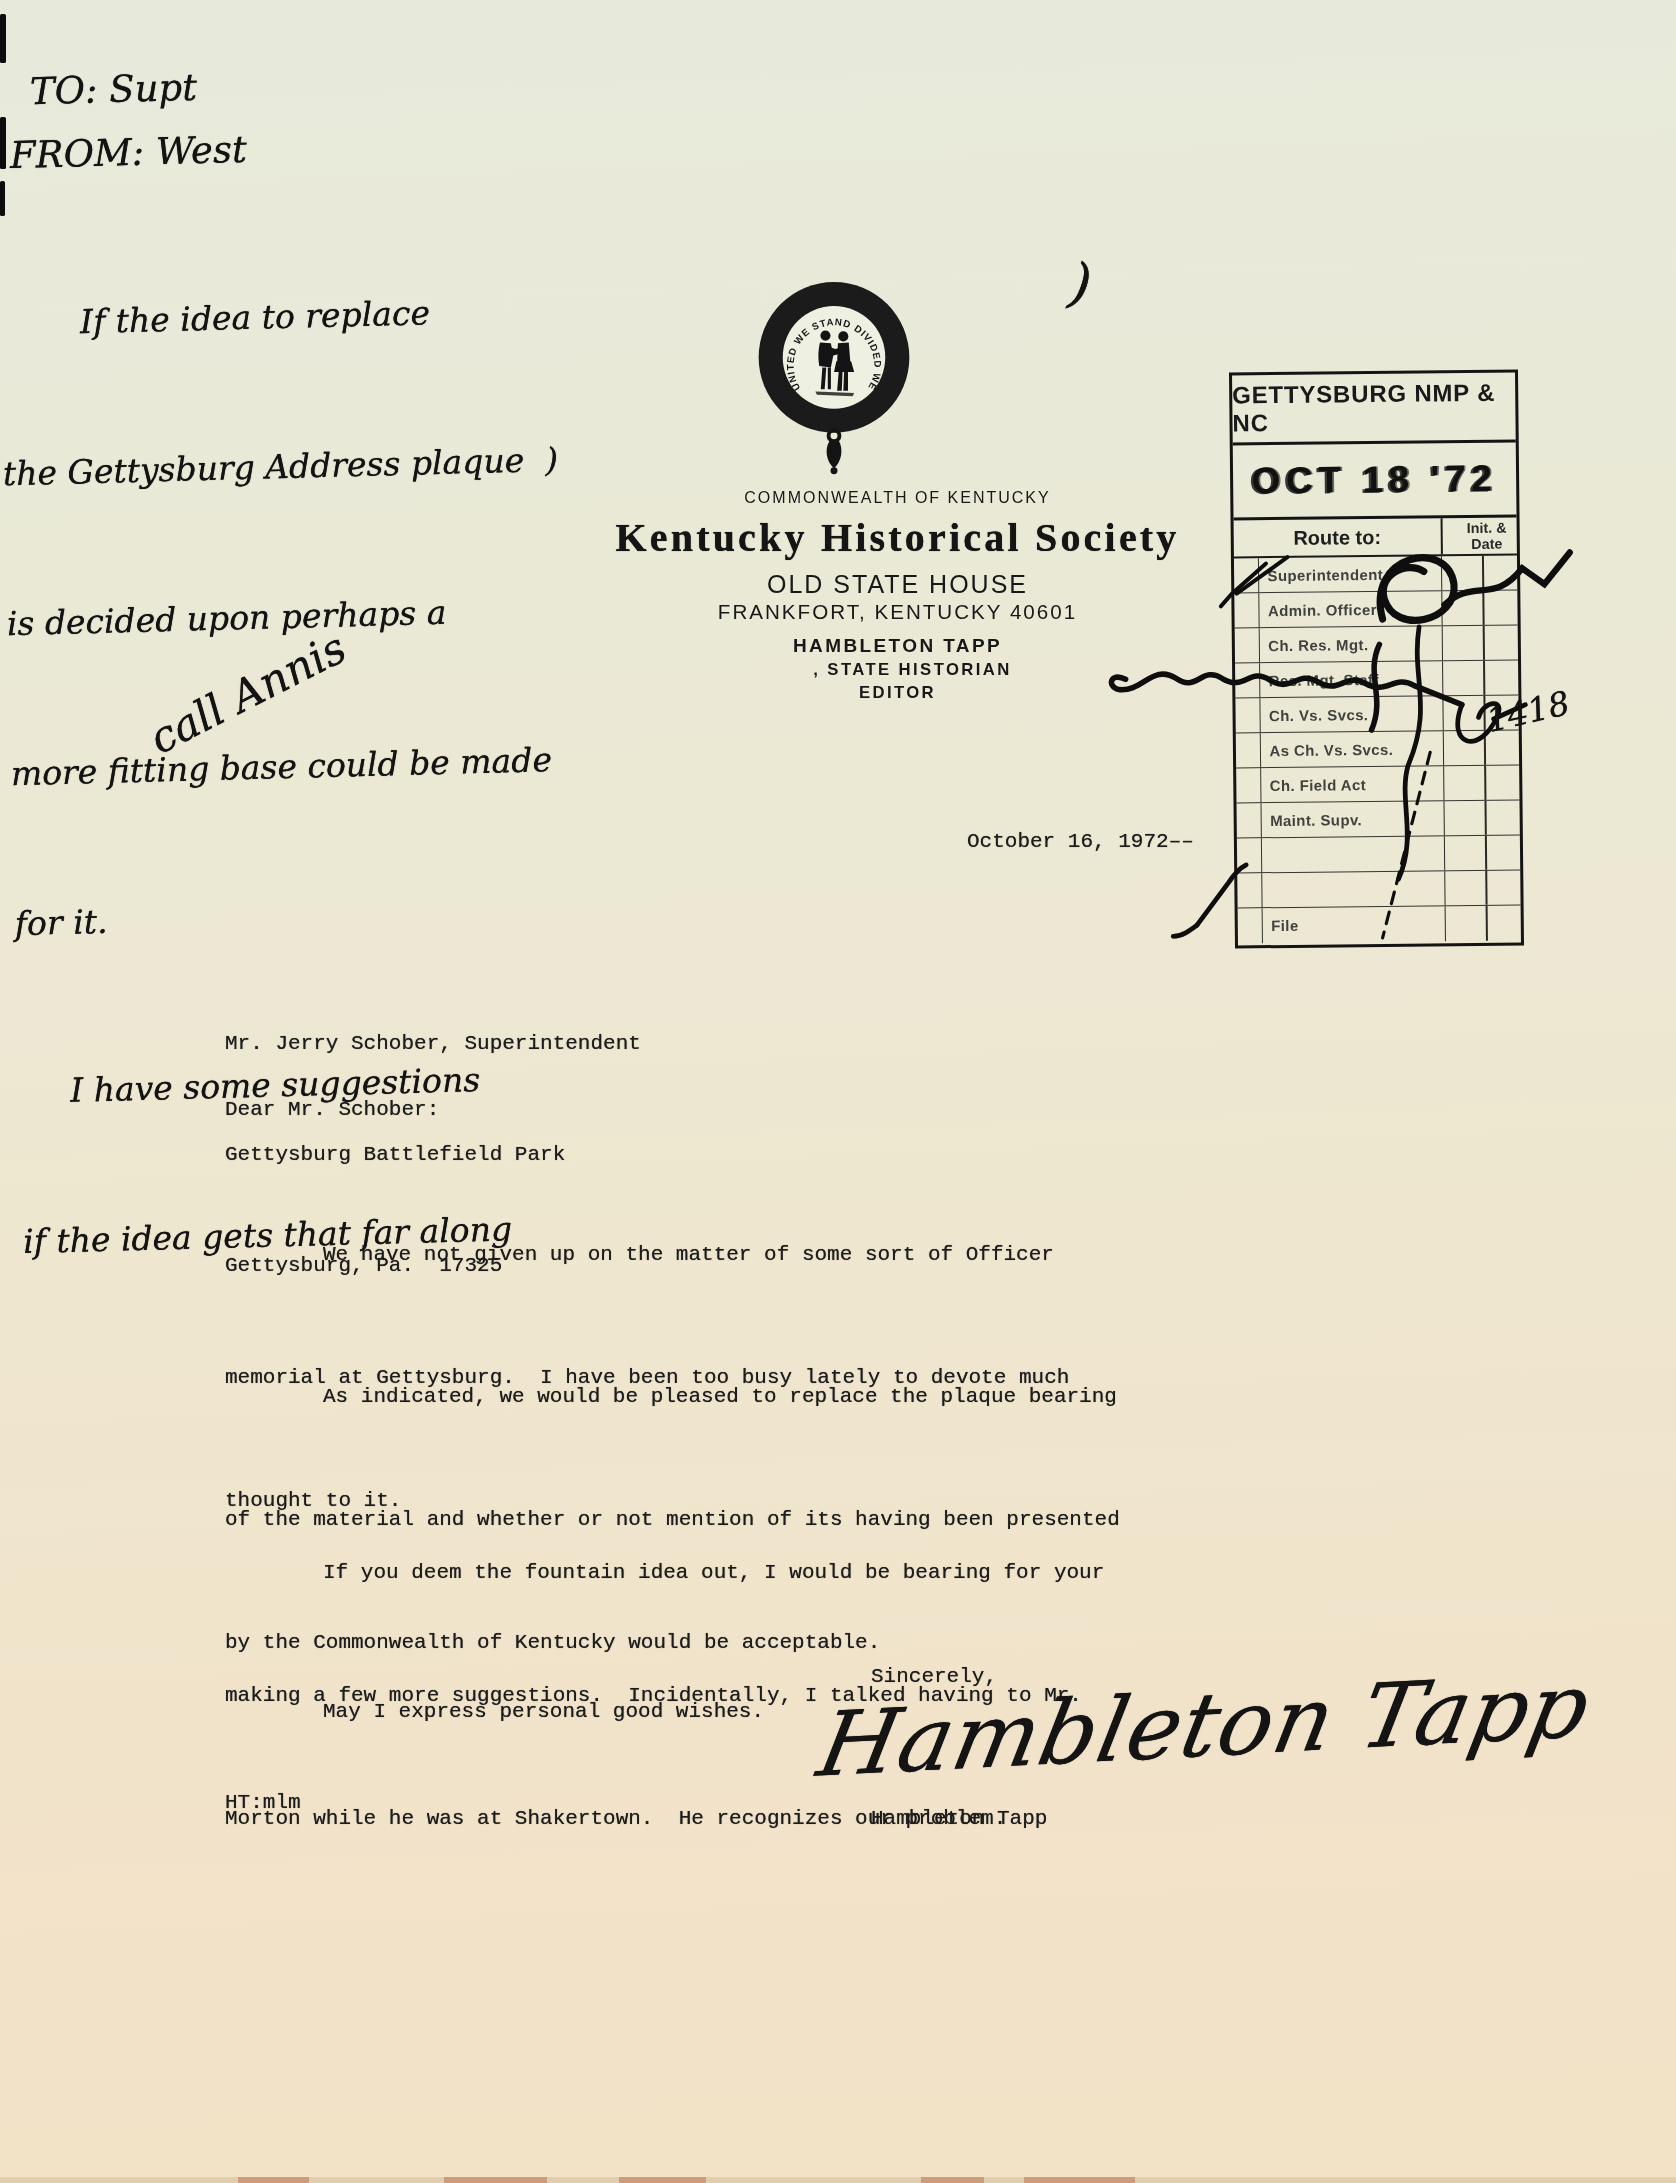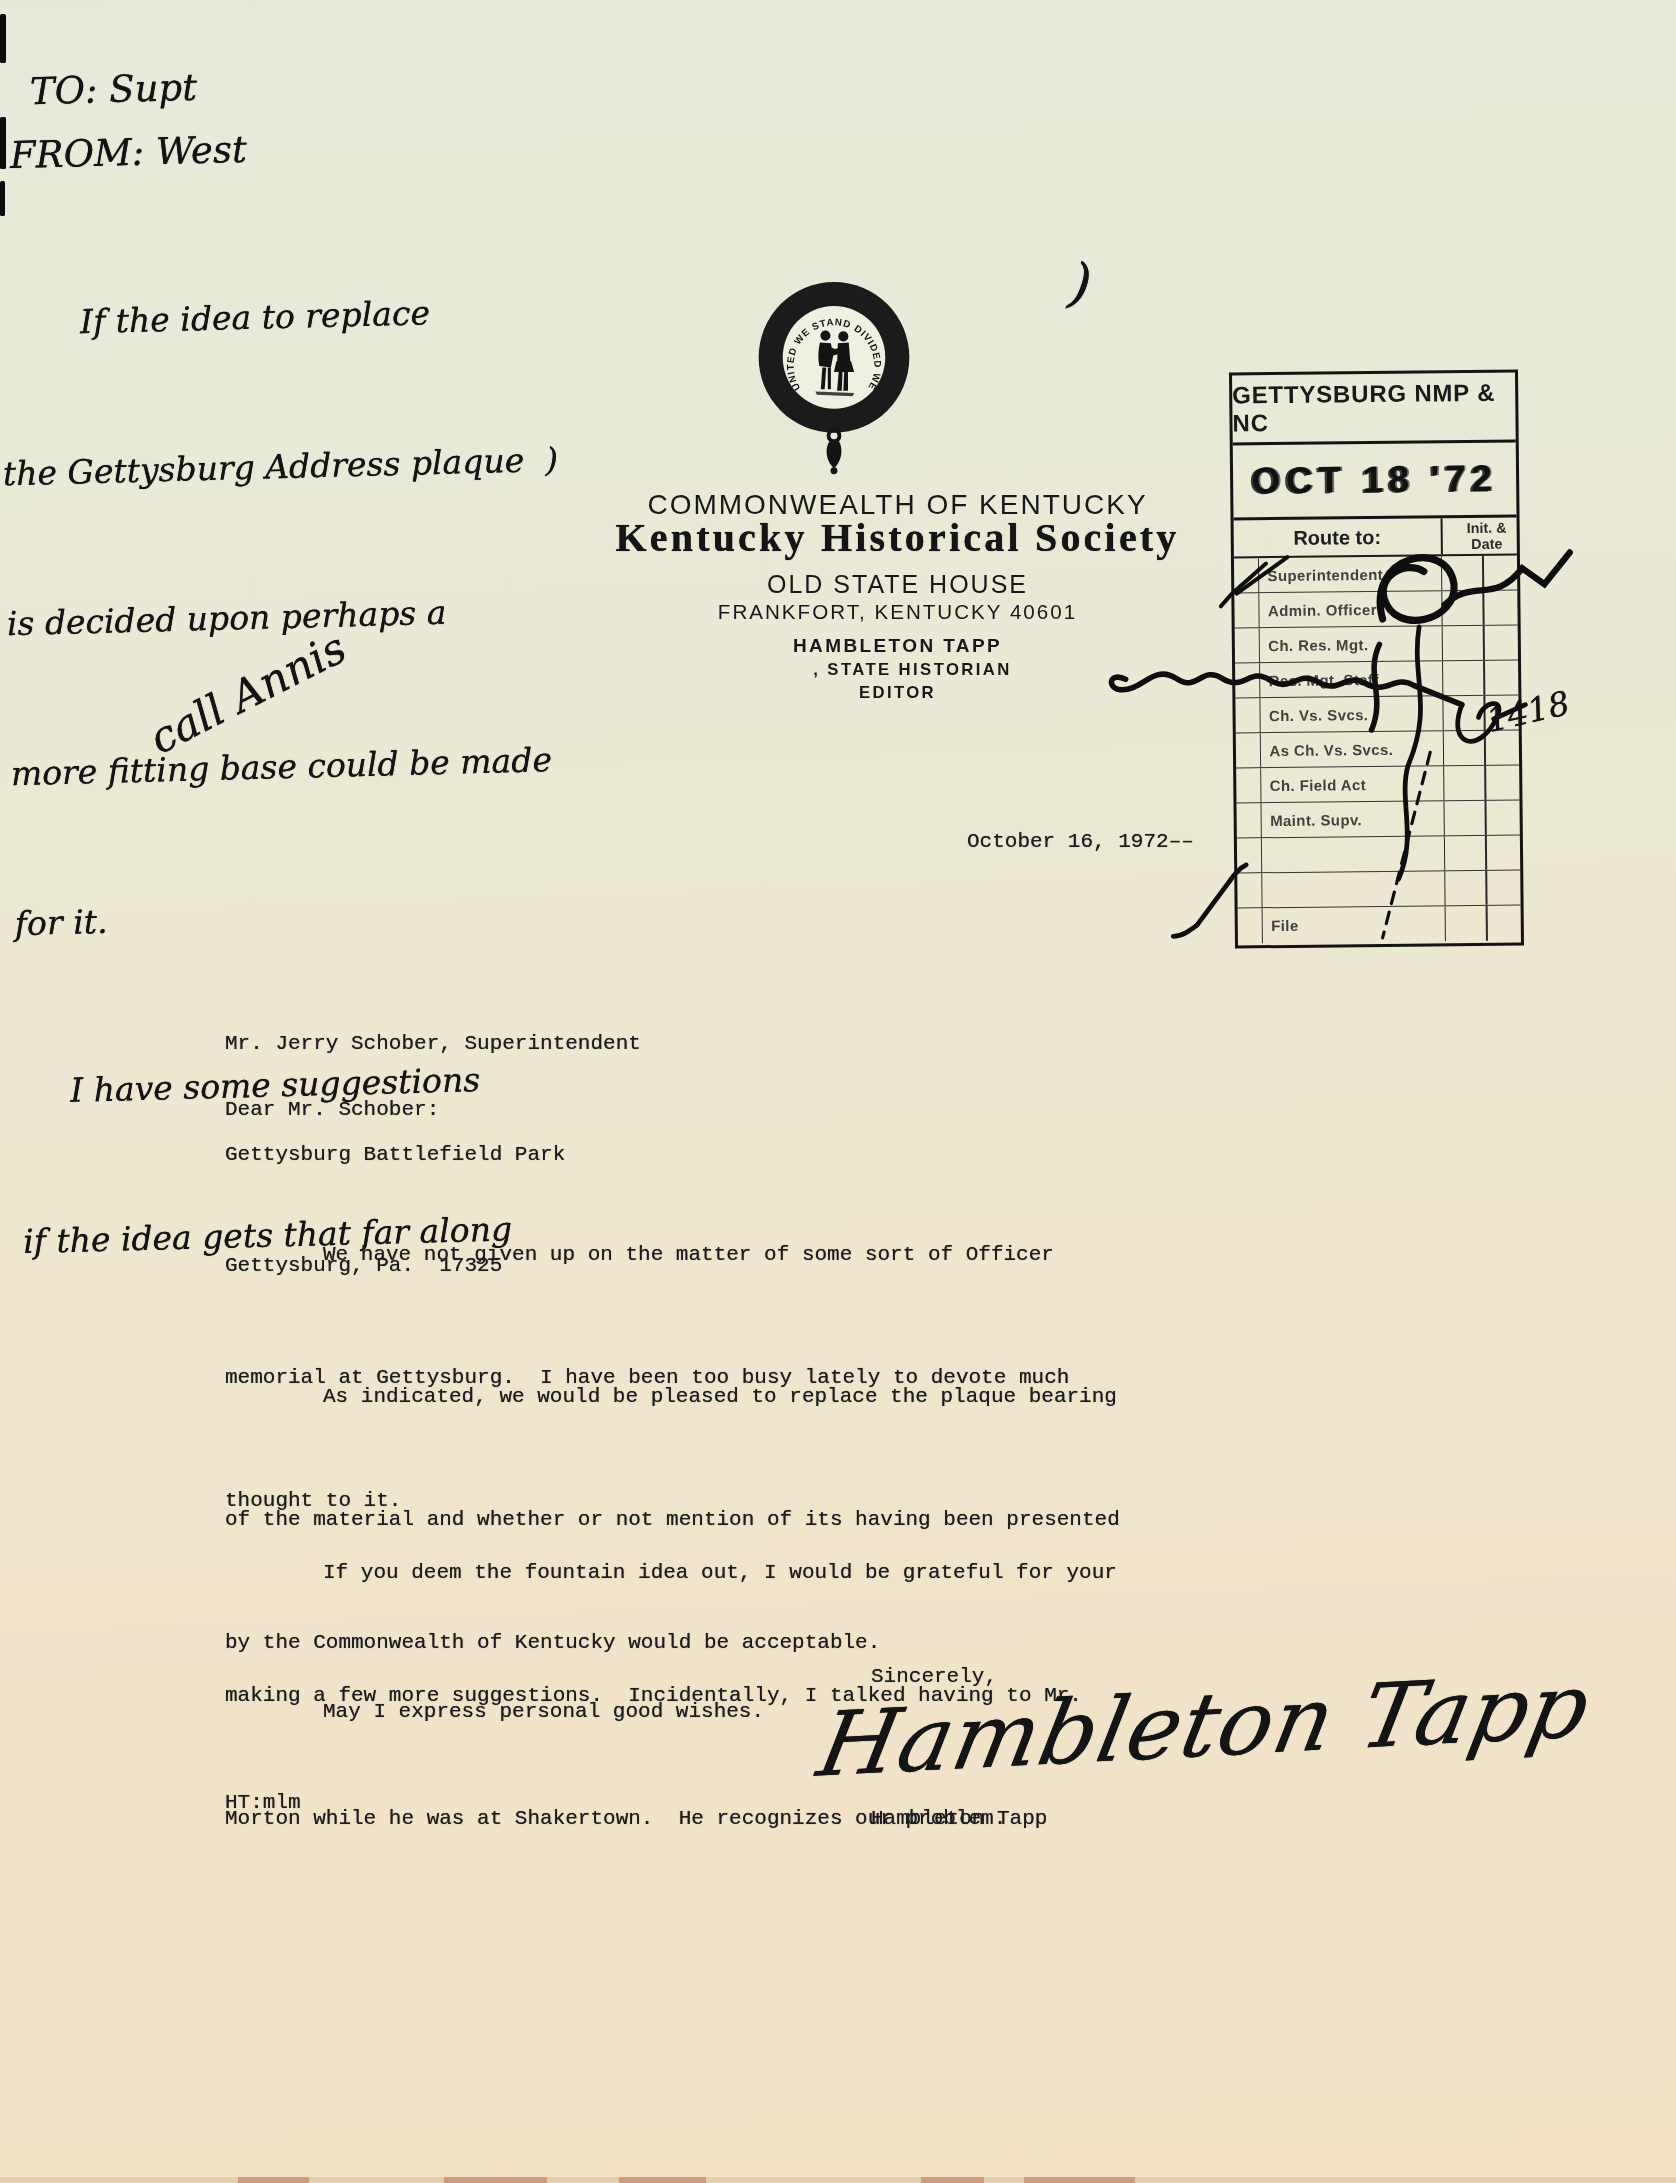--- a/index.html
+++ b/index.html
@@ -146,21 +146,21 @@
     </g>
 
     <g>
       <circle cx="100" cy="207" r="7" fill="none" stroke="#141414" stroke-width="5"></circle>
       <path d="M94,214 C87,226 91,241 100,249 C109,241 113,225 106,213 Z" fill="#141414"></path>
       <circle cx="100" cy="252" r="4.5" fill="#141414"></circle>
     </g>
   </svg>
 
   <div class="lh">
-    <div class="lh-small" style="position:absolute;left:0;top:489px;width:100%;font-size:28px;">COMMONWEALTH OF KENTUCKY</div>
+    <div class="lh-small" style="position:absolute;left:0;top:489px;width:100%;font-size:16px;">COMMONWEALTH OF KENTUCKY</div>
     <div class="lh-society" style="position:absolute;left:0;top:514px;width:100%;">Kentucky Historical Society</div>
     <div class="lh-small" style="position:absolute;left:0;top:570px;width:100%;font-size:25px;">OLD STATE HOUSE</div>
     <div class="lh-small" style="position:absolute;left:0;top:600px;width:100%;font-size:20.6px;">FRANKFORT, KENTUCKY  40601</div>
     <div class="lh-small" style="position:absolute;left:0;top:635px;width:100%;font-size:19px;font-weight:700;letter-spacing:2.4px;">HAMBLETON TAPP</div>
     <div class="lh-small" style="position:absolute;left:15px;top:660px;width:100%;font-size:16.7px;font-weight:700;letter-spacing:2.4px;">, STATE HISTORIAN</div>
     <div class="lh-small" style="position:absolute;left:0;top:683px;width:100%;font-size:16.7px;font-weight:700;letter-spacing:2.4px;">EDITOR</div>
   </div>
 
   <div class="stamp">
     <div class="stamp-title">GETTYSBURG NMP &amp; NC</div>
@@ -282,21 +282,21 @@
     <div class="tw-line">thought to it.</div>
   </div>
 
   <div class="tw" style="left:225px;top:1294px;">
     <div class="tw-line indent">As indicated, we would be pleased to replace the plaque bearing</div>
     <div class="tw-line">of the material and whether or not mention of its having been presented</div>
     <div class="tw-line">by the Commonwealth of Kentucky would be acceptable.</div>
   </div>
 
   <div class="tw" style="left:225px;top:1470px;">
-    <div class="tw-line indent">If you deem the fountain idea out, I would be grateful for your</div>
+    <div class="tw-line indent">If you deem the fountain idea out, I would be bearing for your</div>
     <div class="tw-line">making a few more suggestions.  Incidentally, I talked having to Mr.</div>
     <div class="tw-line">Morton while he was at Shakertown.  He recognizes our problem.</div>
   </div>
 
   <div class="tw" style="left:225px;top:1609px;">
     <div class="tw-line indent">May I express personal good wishes.</div>
   </div>
 
   <div class="tw" style="left:871px;top:1656px;">Sincerely,</div>
 

